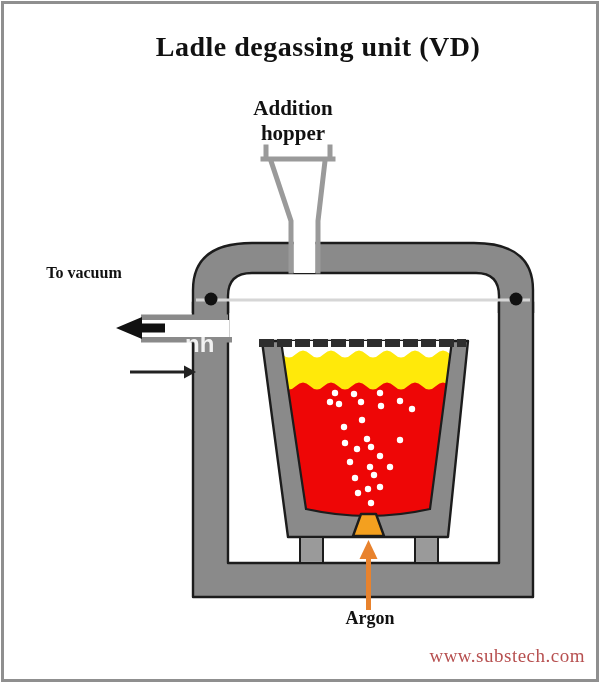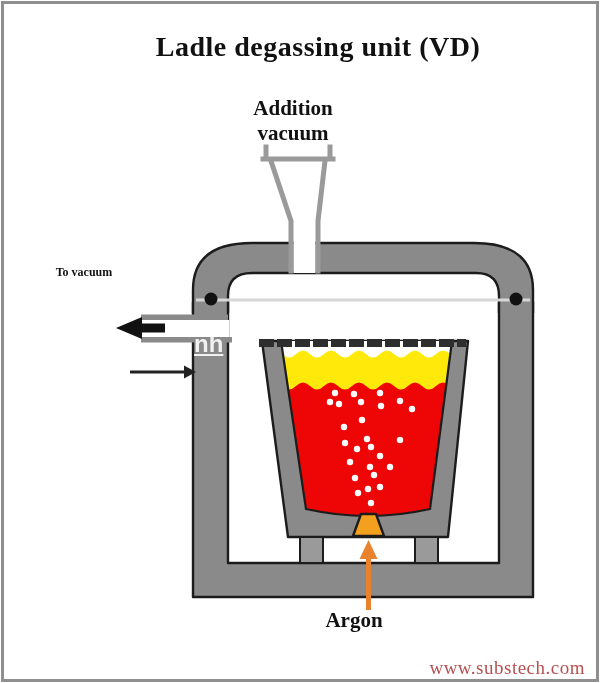--- a/index.html
+++ b/index.html
@@ -3,27 +3,27 @@
 <meta charset="utf-8">
 <style>
   html,body{margin:0;padding:0;background:#fff;}
   #stage{position:relative;width:600px;height:683px;background:#fff;overflow:hidden;
          font-family:"Liberation Serif",serif;}
   #frame{position:absolute;inset:1px;border:3px solid var(--frame_gray);pointer-events:none;}
   svg{position:absolute;left:0;top:0;}
   .lbl{position:absolute;color:#111;font-weight:bold;text-align:center;}
   #title{left:18px;top:31px;width:600px;font-size:28px;letter-spacing:.5px;}
   #hopper-label{left:193px;top:96px;width:200px;font-size:21px;line-height:25px;text-align:center;}
-  #pump-label{left:8px;top:258px;width:152px;font-size:12px;line-height:29px;}
+  #pump-label{left:8px;top:258px;width:152px;font-size:16px;line-height:29px;}
   #chamber-label{left:8px;top:343px;width:148px;font-size:20px;line-height:28px;}
-  #argon-label{left:279px;top:608px;width:150px;font-size:21px;}
+  #argon-label{left:295px;top:608px;width:150px;font-size:18px;}
   #website{position:absolute;right:15px;top:645px;font-size:19px;color:var(--website_red);
-           font-weight:normal;letter-spacing:.5px;margin-top:12px;}
-  #wm-nh{position:absolute;left:194px;top:330px;font-family:"Liberation Sans",sans-serif;
-         font-weight:bold;font-size:24px;color:rgba(255,255,255,.88);text-decoration:underline;}
+           font-weight:normal;letter-spacing:.5px;}
+  #wm-nh{position:absolute;left:185px;top:330px;font-family:"Liberation Sans",sans-serif;
+         font-weight:bold;font-size:24px;color:rgba(255,255,255,.88);}
   .bubble{fill:#ffffff;}
 </style>
 </head>
 <body>
 
 <div id="stage">
 
   <svg width="600" height="683" viewBox="0 0 600 683">
     <defs>
       <clipPath id="cavityClip">
@@ -102,21 +102,21 @@
     <polygon points="196,372 184,365.5 184,378.5" fill="#222"></polygon>
 
     <line x1="368.5" y1="610" x2="368.5" y2="557" style="stroke:var(--arrow_orange);stroke-width:5;"></line>
     <polygon points="368.5,540 359.5,559 377.5,559" style="fill:var(--arrow_orange);"></polygon>
   </svg>
 
   <div class="lbl" id="title">Ladle degassing unit (VD)</div>
 
   <div class="lbl" id="hopper-label">
     <div>Addition</div>
-    <div>vacuum</div>
+    <div>hopper</div>
   </div>
 
   <div class="lbl" id="pump-label">
     <div>To vacuum</div>
   </div>
 
   <div class="lbl" id="chamber-label">
   </div>
 
   <div class="lbl" id="argon-label">Argon</div>

